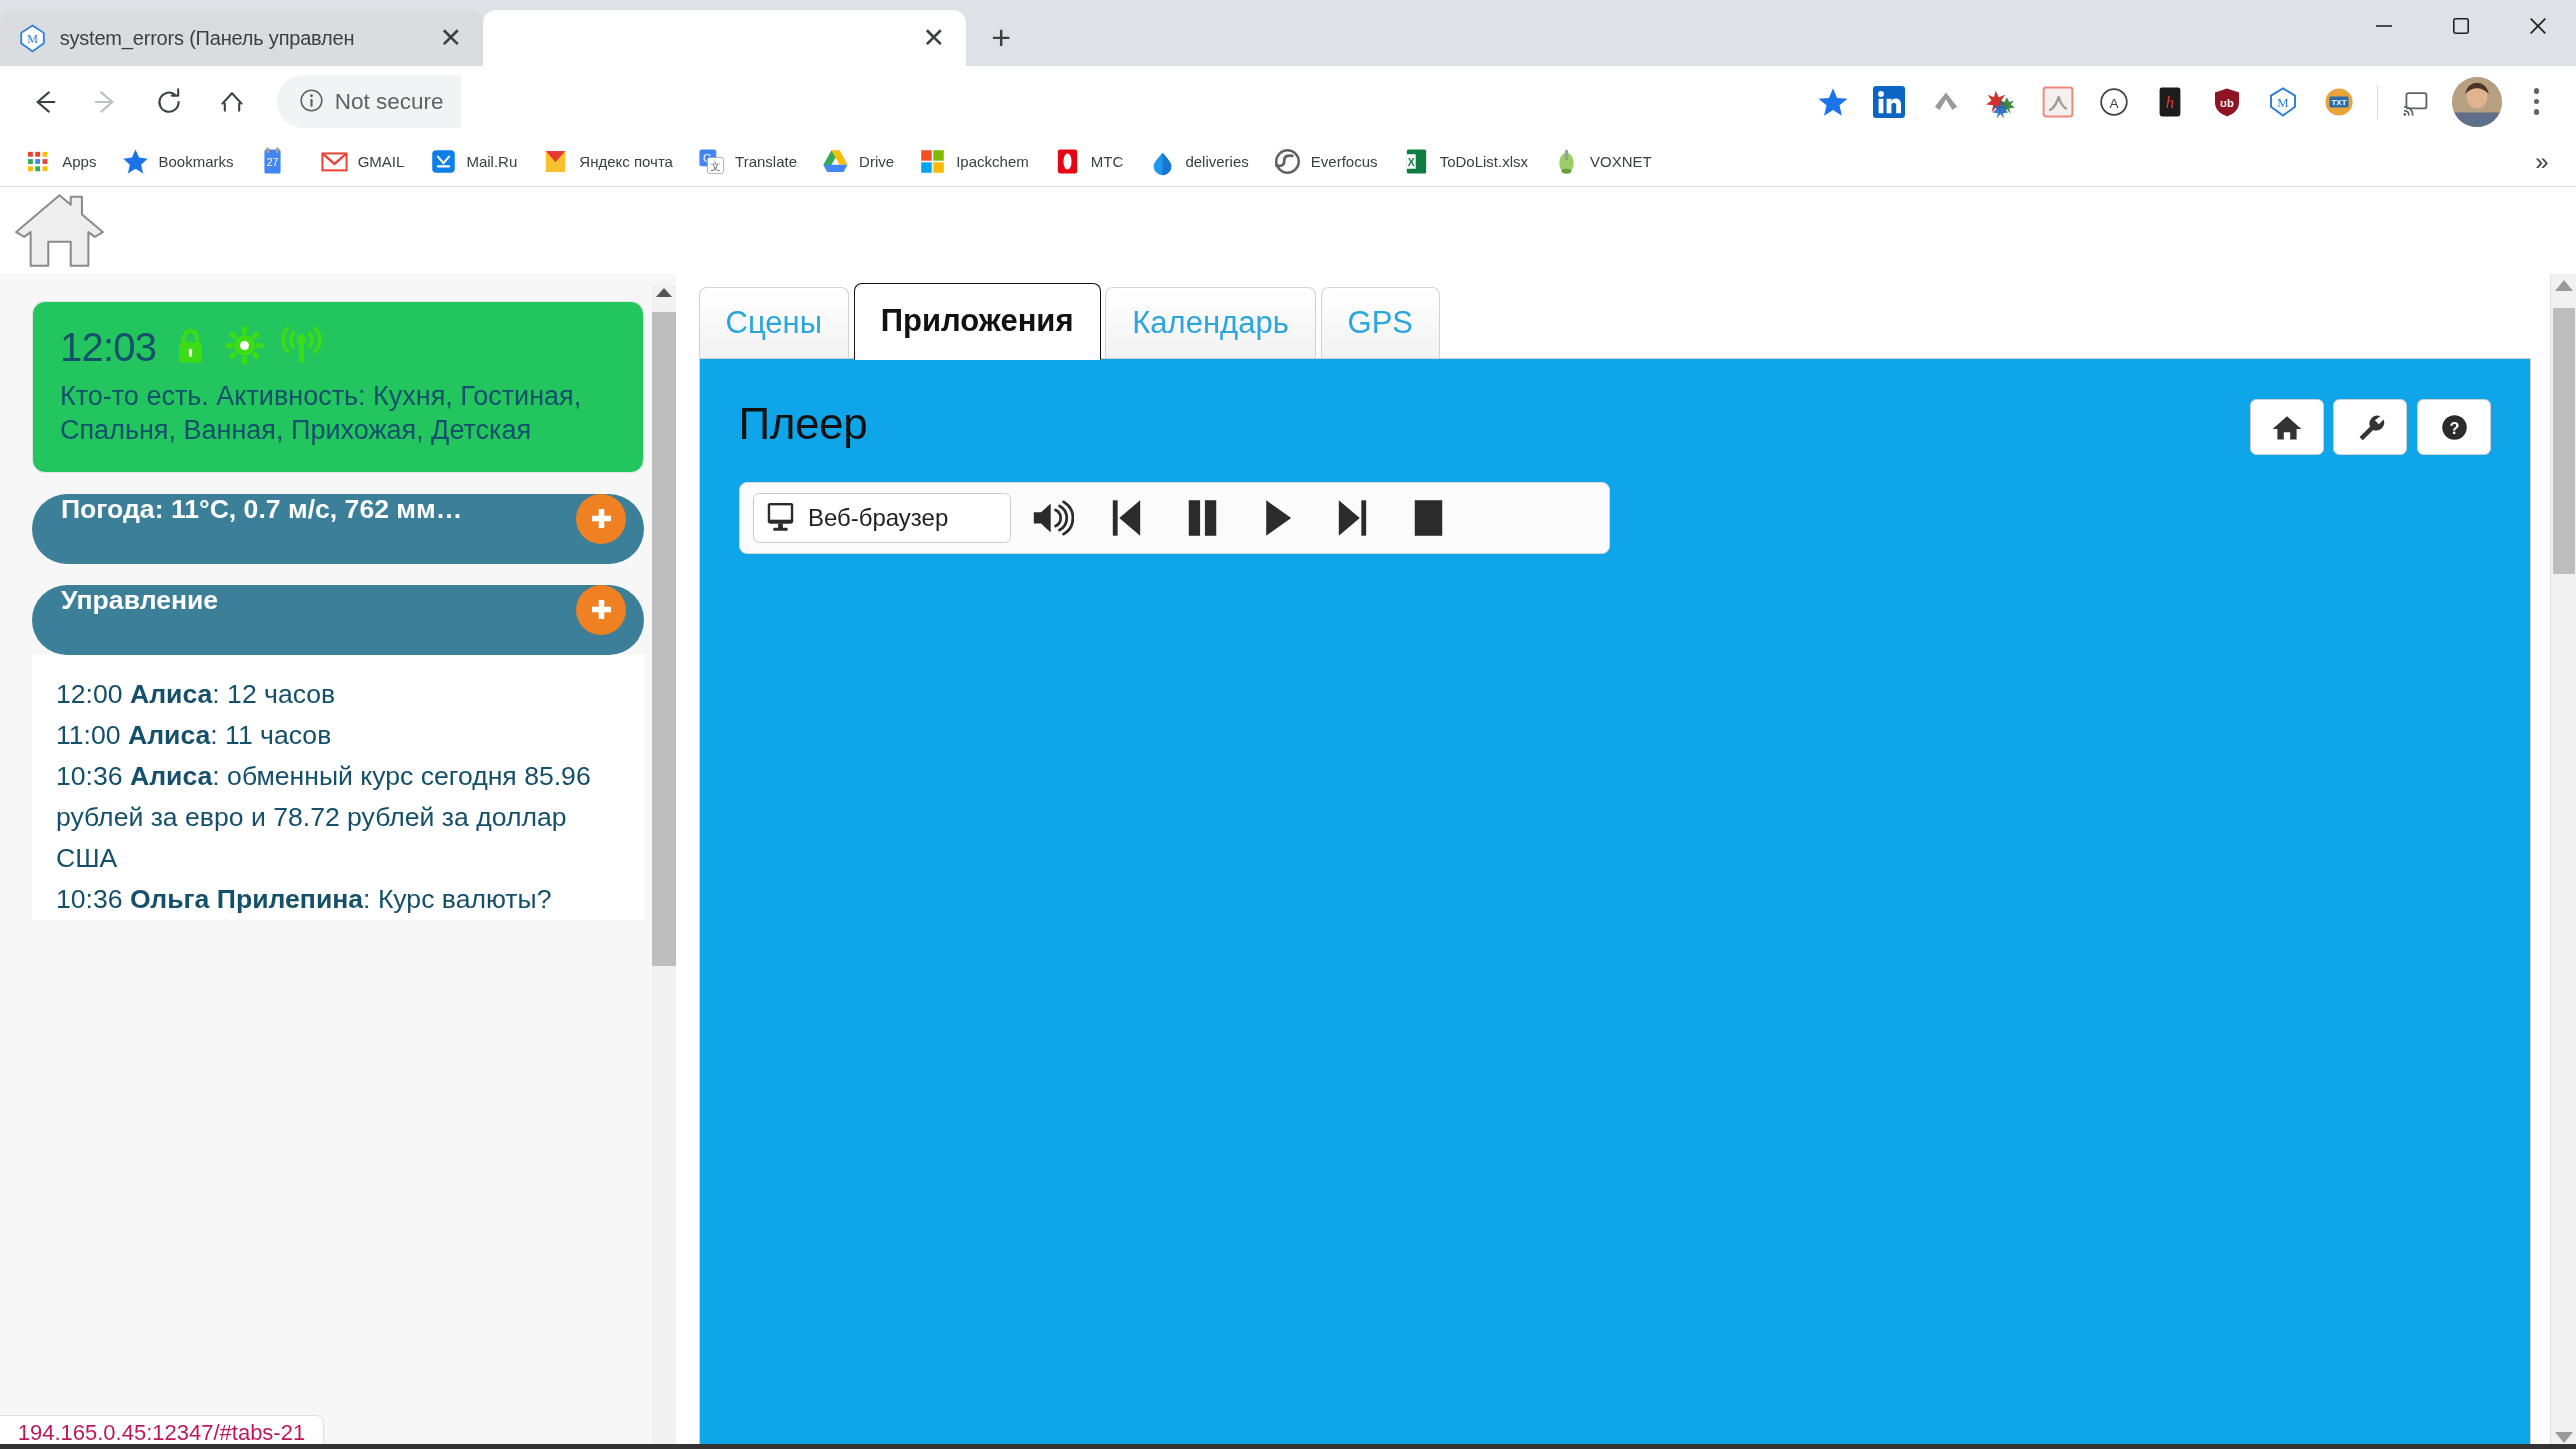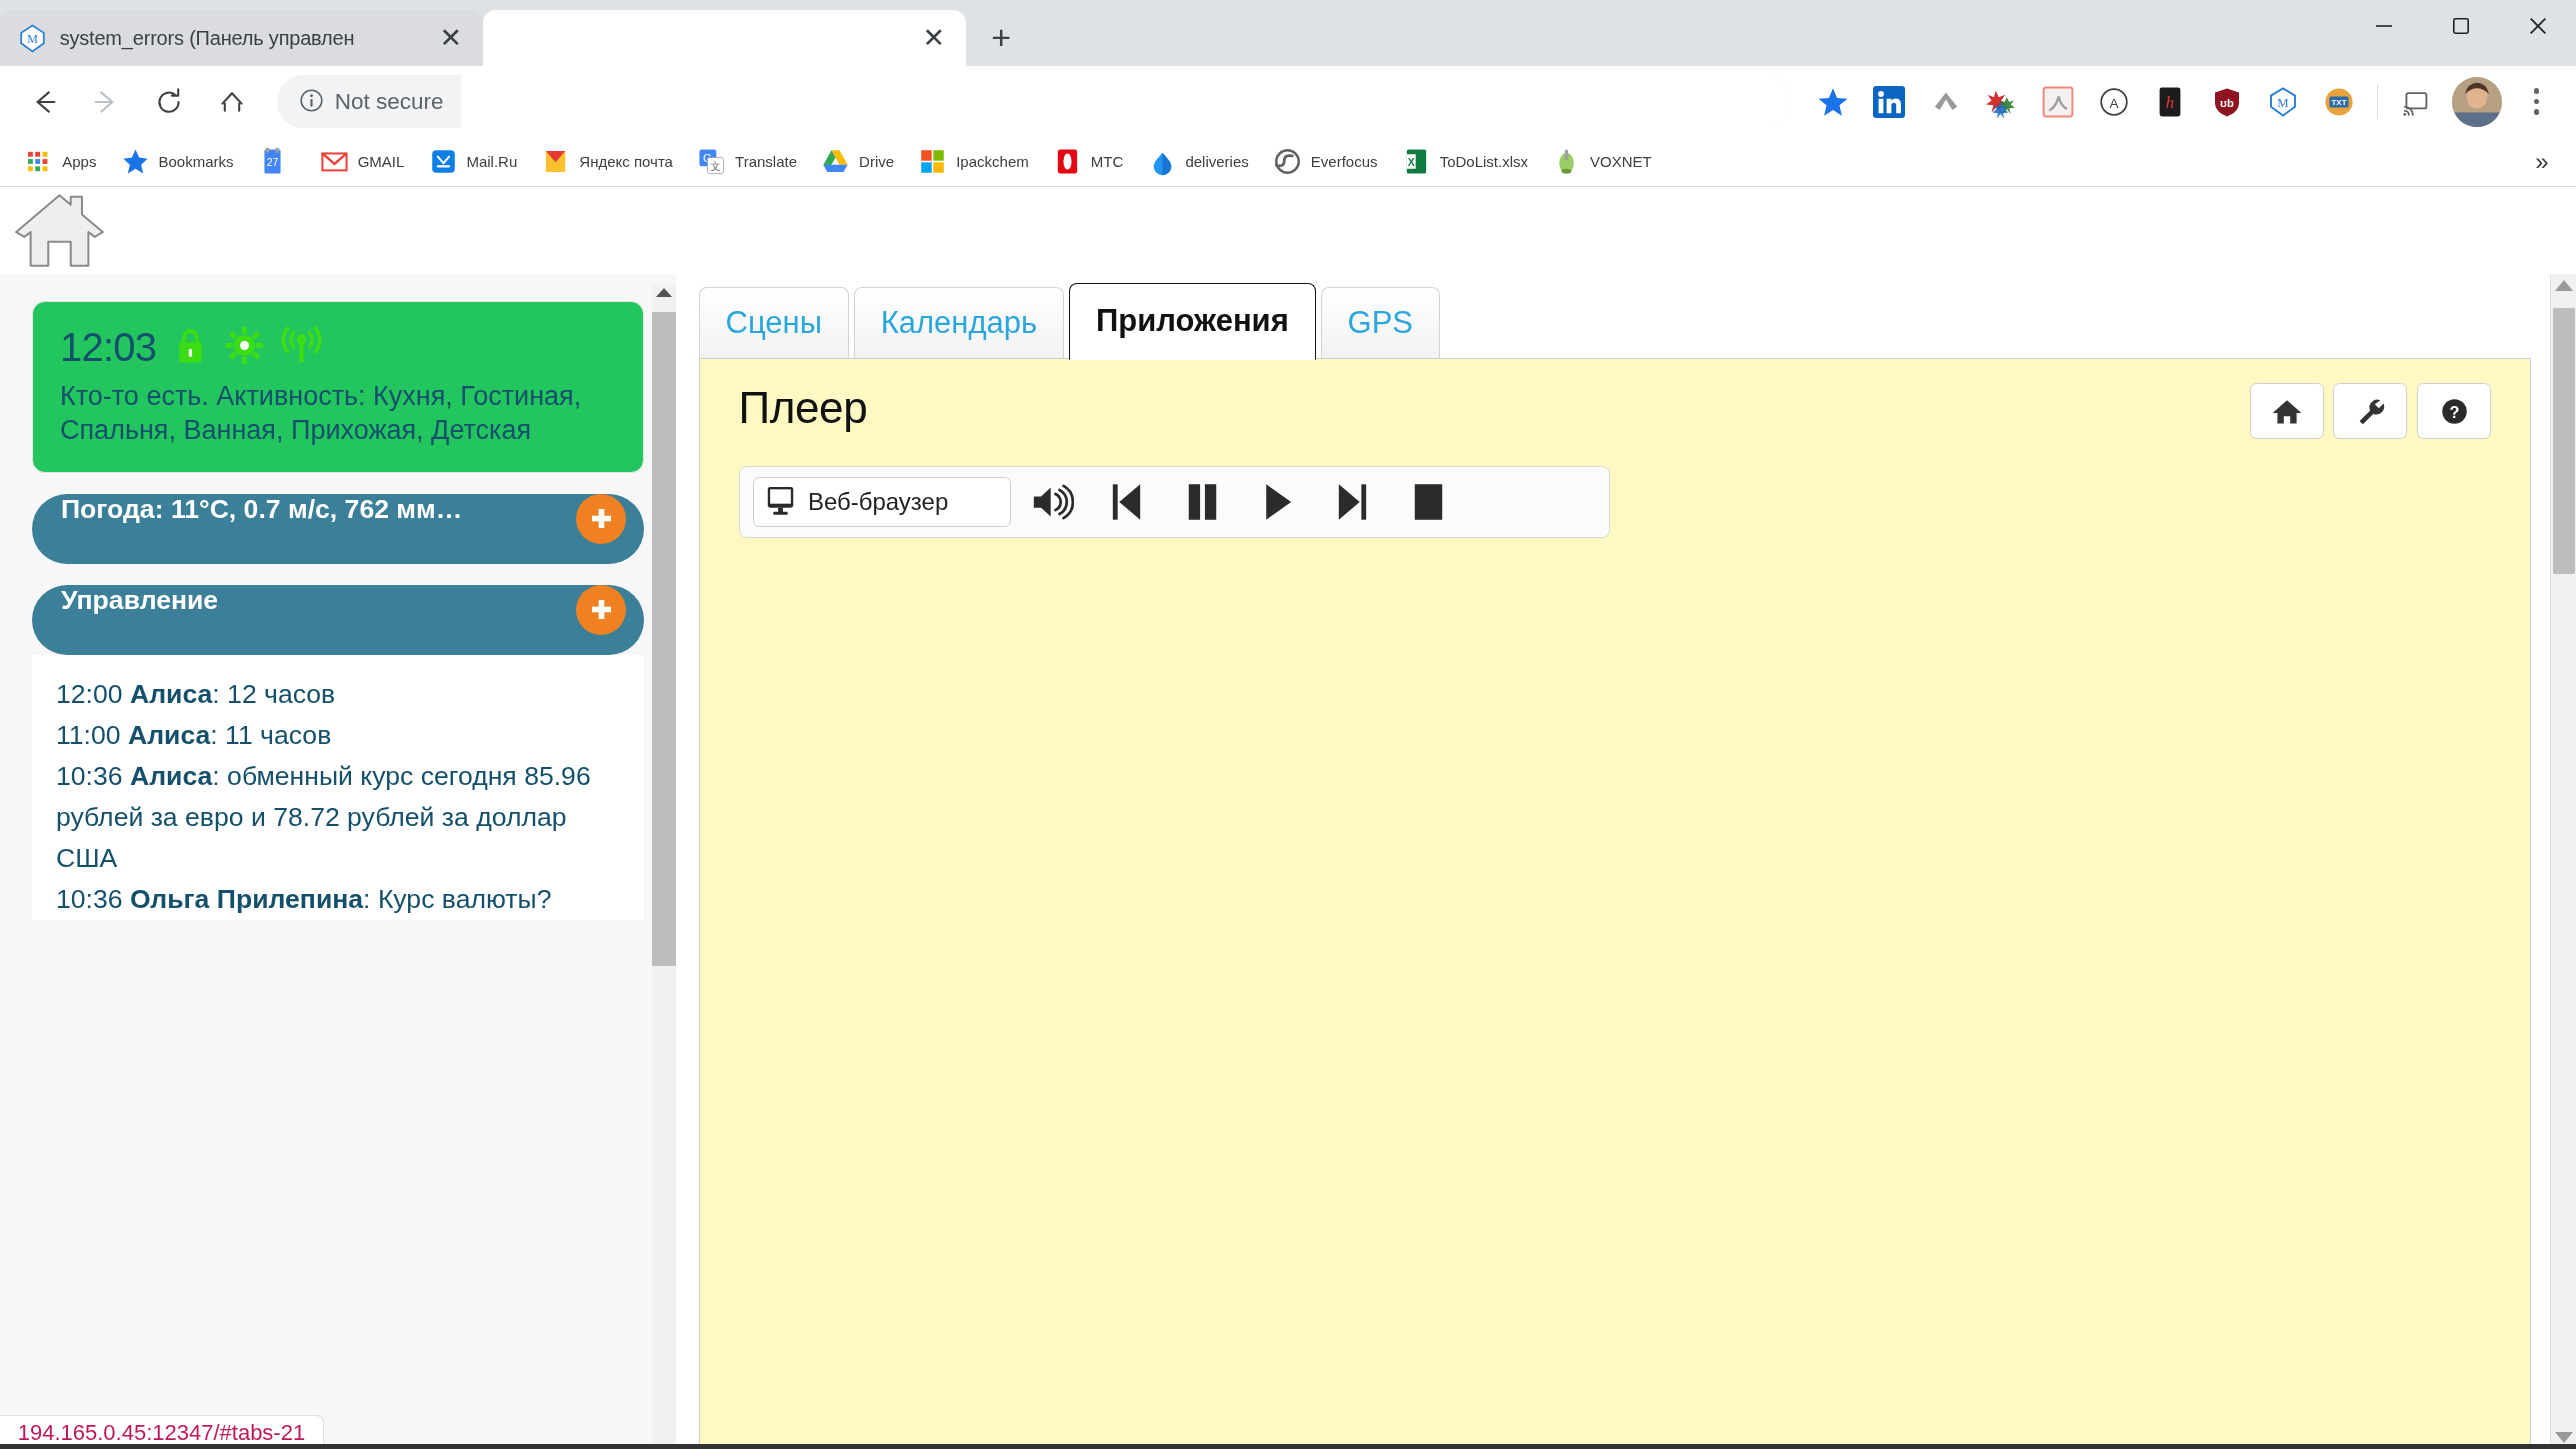--- a/index.html
+++ b/index.html
@@ -215,22 +215,22 @@
     background: linear-gradient(#ffffff, #f2f2f2);
     padding: 0 26px; height: 71px; display: flex; align-items: center;
     font-size: 31px; color: #2ba6dd;
   }
   .ui-tab.active {
     border: 1.6px solid #111111; border-bottom: 1.6px solid #ffffff;
     background: #ffffff; color: #111111; font-weight: bold; height: 77px;
     margin-bottom: -1.6px; z-index: 3;
   }
   .tab-panel {
-    margin: 0 45px 0 22.5px; border: 0.8px solid #cfcfcf; background: #fef9c3;
-    height: calc(100% - 87px); position: relative; padding: 24px 39px;
+    margin: 0 45px 0 22.5px; border: 0.8px solid #cfcfcf; background: #0ea5e9;
+    height: calc(100% - 87px); position: relative; padding: 40px 39px;
   }
   .panel-title-row { display: flex; align-items: flex-start; }
   .panel-title { font-size: 44px; color: #111111; font-weight: normal; letter-spacing: -0.4px; }
   .icon-btn-row { margin-left: auto; display: flex; gap: 9.7px; }
   .icon-btn {
     width: 74px; height: 56px; border: 1.6px solid #d0d0d0; border-radius: 6.4px;
     background: #ffffff; display: flex; align-items: center; justify-content: center;
   }
   .player-group {
     margin-top: 27px; width: 871px; height: 72px;
@@ -784,22 +784,22 @@
 
         <div class="left-scroll">
           <span class="arrow-up"></span>
           <span class="thumb"></span>
         </div>
       </div>
 
       <div class="right-pane">
         <div class="tabs-row">
           <div class="ui-tab">Сцены</div>
+          <div class="ui-tab active">Приложения</div>
           <div class="ui-tab">Календарь</div>
-          <div class="ui-tab active">Приложения</div>
           <div class="ui-tab">GPS</div>
         </div>
 
         <div class="tab-panel">
           <div class="panel-title-row">
             <div class="panel-title">Плеер</div>
             <div class="icon-btn-row">
               <div class="icon-btn">
                 <svg width="32" height="29" viewBox="0 0 40 36">
                     <path d="M20 4 L38 20 H32 V33 H24 V24 H16 V33 H8 V20 H2 Z" fill="#333333"></path>

